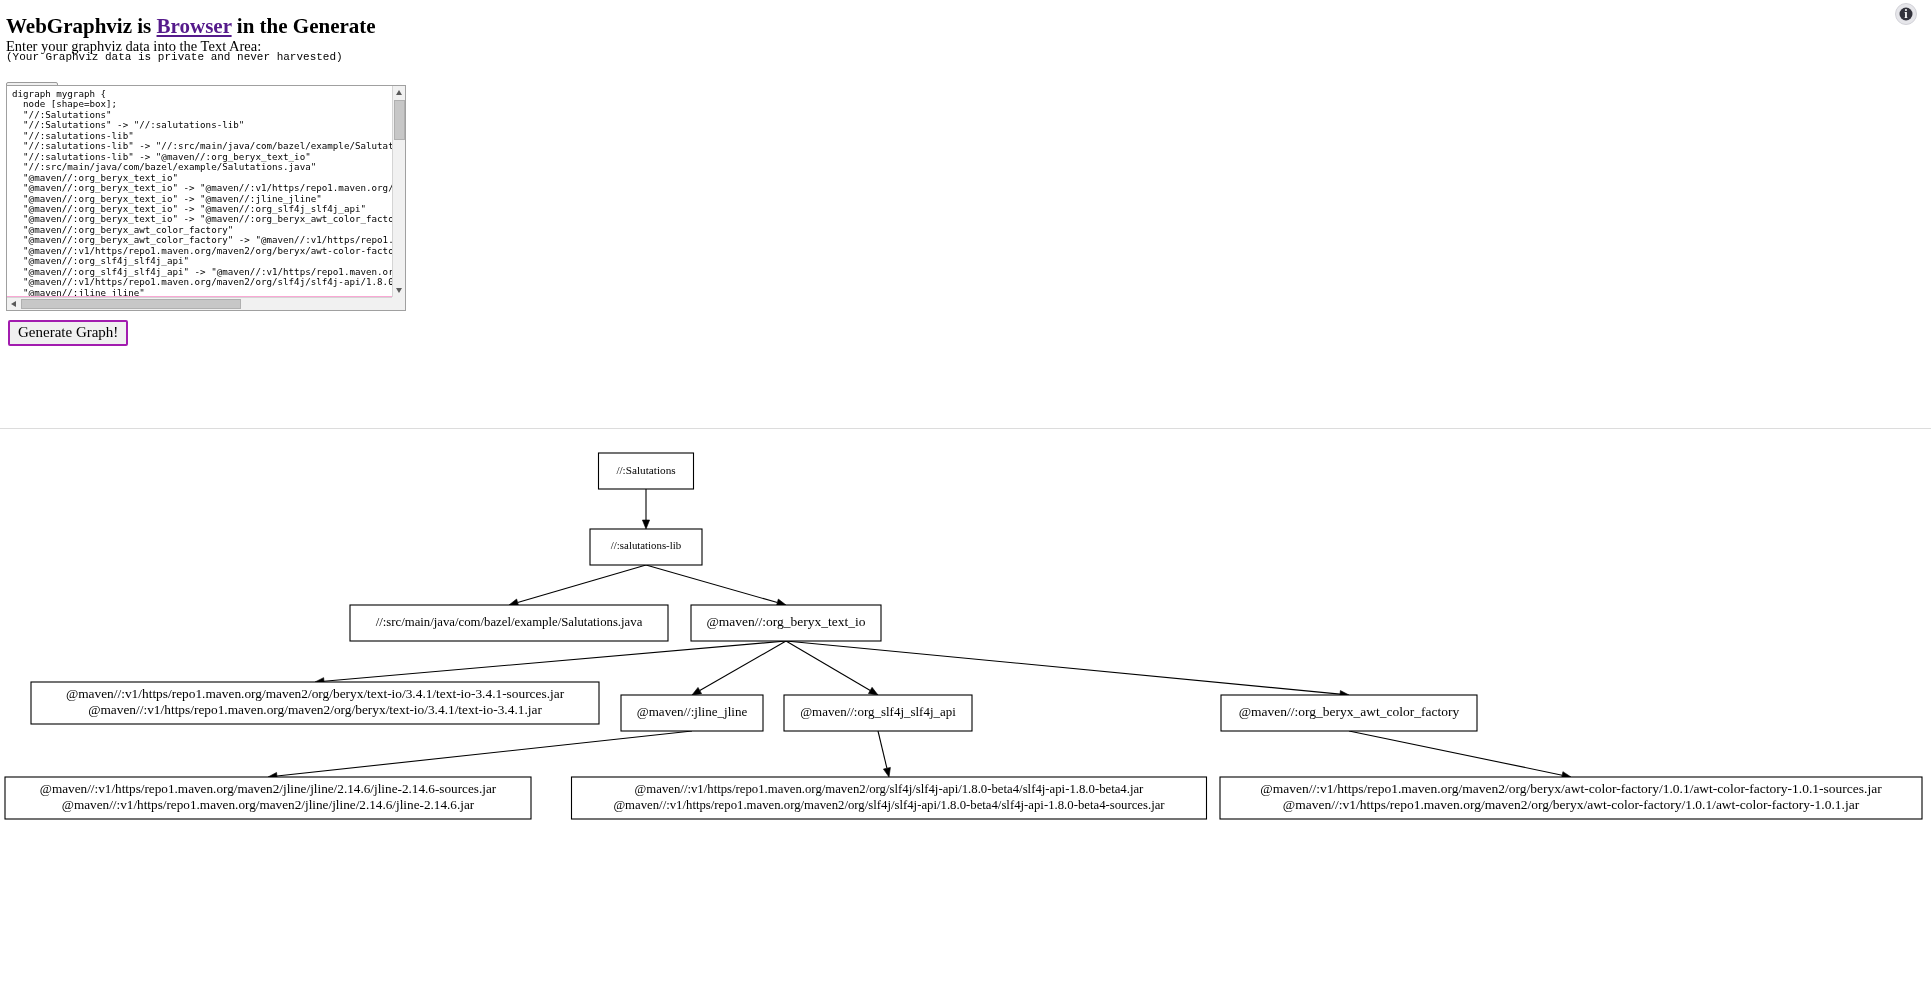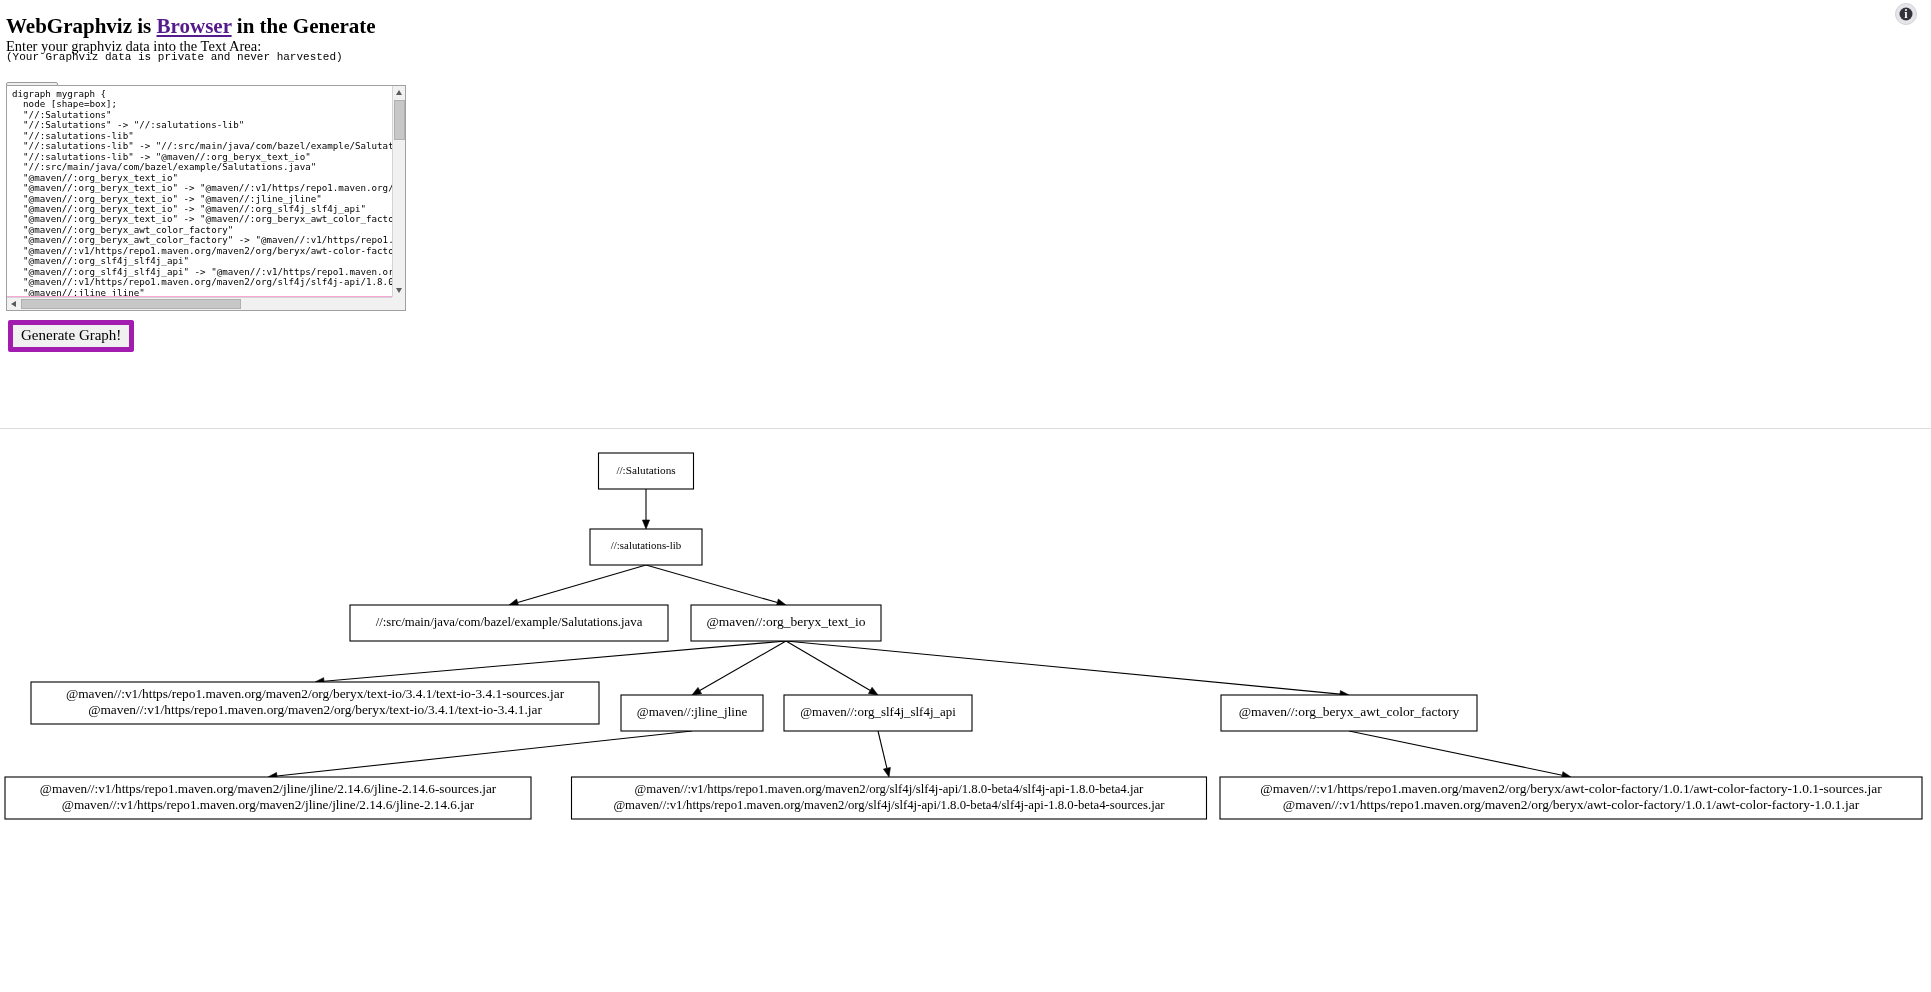--- a/index.html
+++ b/index.html
@@ -241,21 +241,21 @@
 
   
   #generate-btn {
     position: absolute;
     left: 8px;
     top: 320px;
     font-family: "Liberation Serif", serif;
     font-size: 15px;
     padding: 2px 8px 3px 8px;
     background: #f0f0f0;
-    border: 5px solid #a21caf;
+    border: 2px solid #a21caf;
     border-radius: 2px;
     cursor: pointer;
     color: #000;
   }
 
   
   #divider {
     position: absolute;
     left: 0;
     top: 428px;

